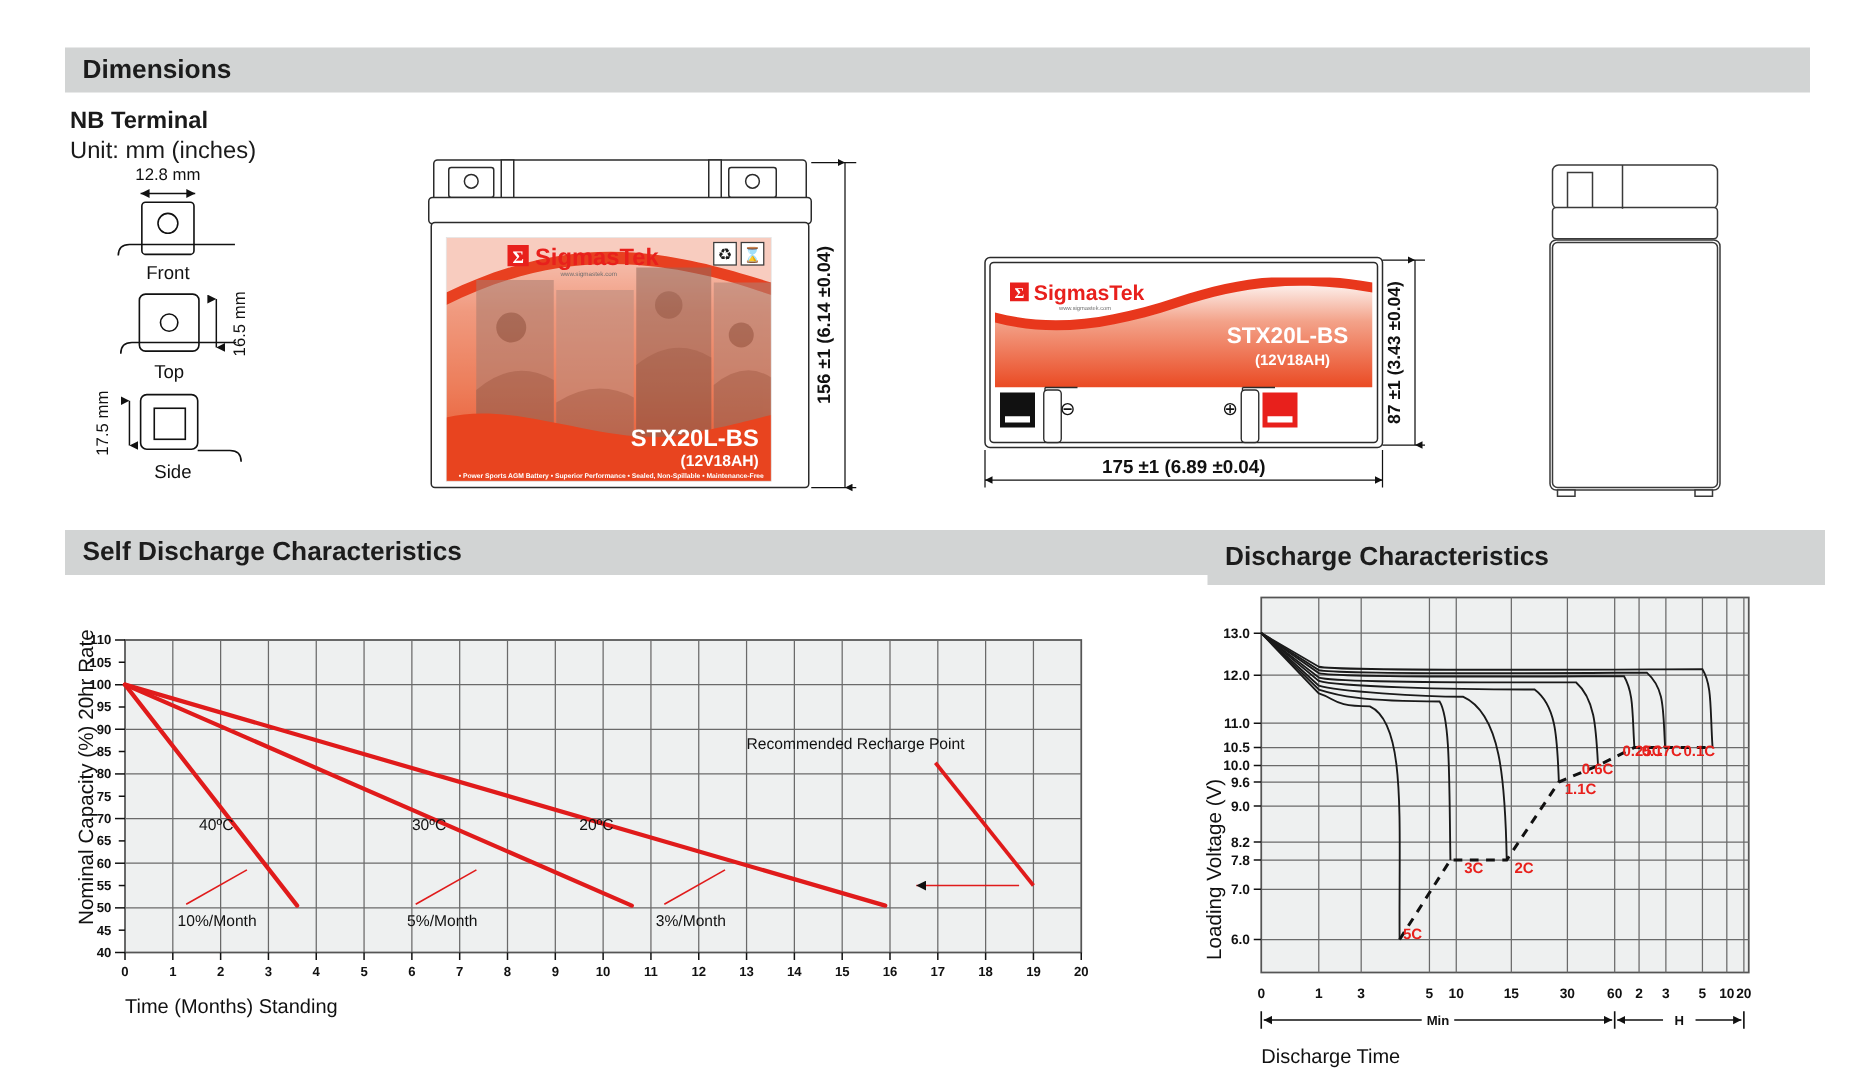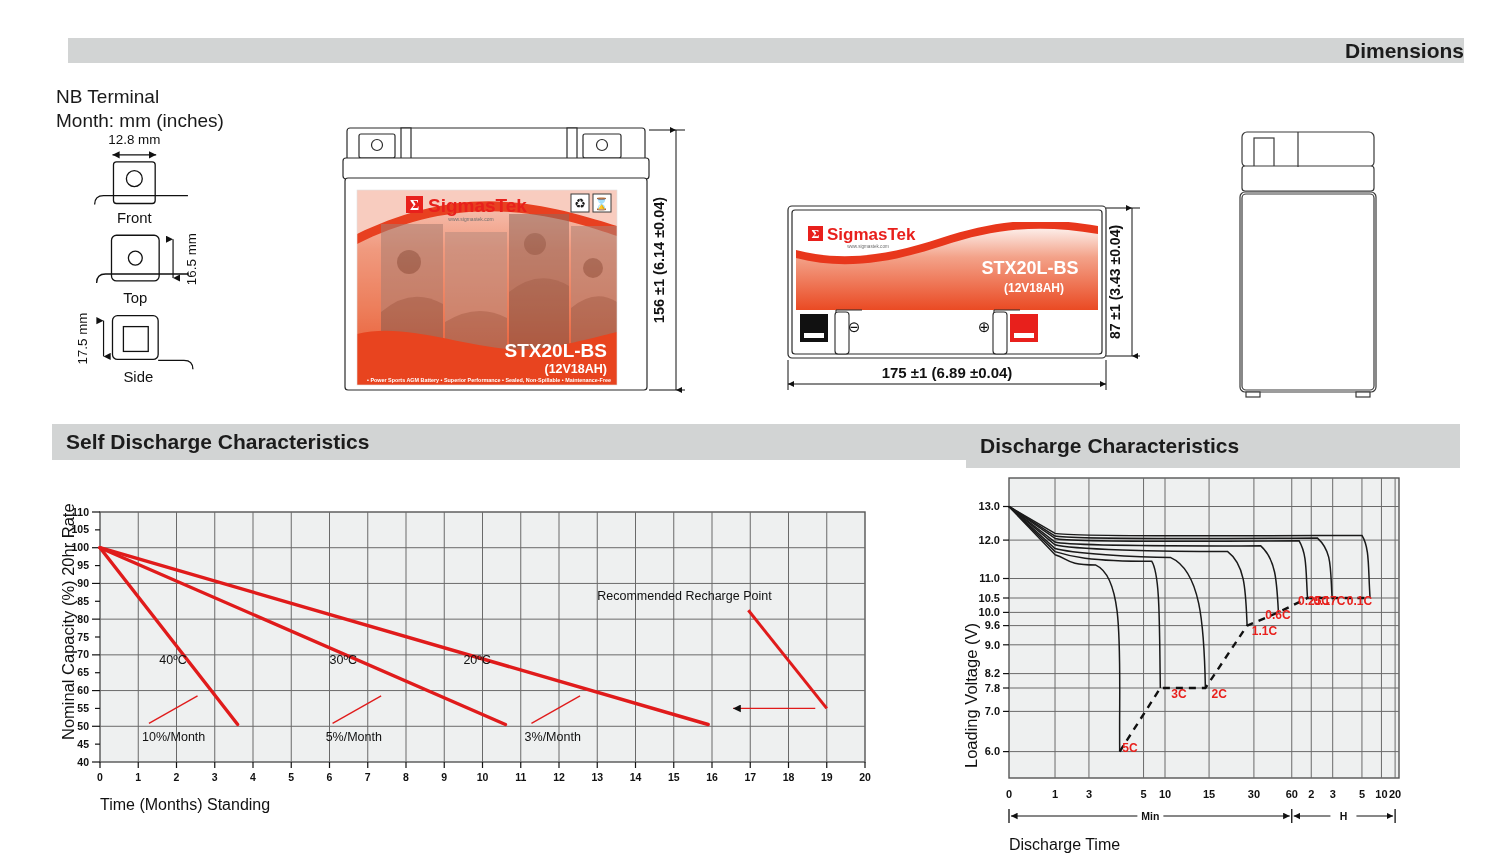--- a/index.html
+++ b/index.html
@@ -15,46 +15,46 @@
 
   
   .section-bar {
     position:absolute;
     background:#d2d4d4;
     display:flex; align-items:center;
     padding-left:14px;
     font-weight:bold;
     color:#1c1c1c;
   }
-  #bar-dimensions { left:68px; top:38px; width:1396px; height:25px; font-size:21px;justify-content:flex-end; }
+  #bar-dimensions { left:52px; top:38px; width:1396px; height:36px; font-size:21px; }
   #bar-selfdis    { left:52px; top:424px; width:1012px; height:36px; font-size:21px; }
   #bar-discharge  { left:966px; top:424px; width:494px; height:44px; font-size:21px; }
 
   
-  #nb-terminal { left:56px; top:86px; font-size:19px; font-weight:normal; }
+  #nb-terminal { left:56px; top:86px; font-size:19px; font-weight:bold; }
   #unit-label  { left:56px; top:110px; font-size:19px; }
 
   
   #terminal-block { left:56px; top:132px; width:250px; height:280px; }
 
   
   .battery-svg { position:absolute; }
 
   
   .chart-wrap { position:absolute; }
 </style>
 </head>
 <body>
 
 <div class="section-bar" id="bar-dimensions">
   <span>Dimensions</span>
 </div>
 
 <div class="abs" id="nb-terminal">NB Terminal</div>
-<div class="abs" id="unit-label">Month: mm (inches)</div>
+<div class="abs" id="unit-label">Unit: mm (inches)</div>
 
 <svg class="abs" id="terminal-block" style="left:56px; top:132px;" width="250" height="282" viewBox="0 0 250 282">
 
   <text class="dim-label" x="78" y="12" text-anchor="middle" font-size="13.5" fill="#111" font-family="Liberation Sans, sans-serif">12.8 mm</text>
   <g stroke="#111" stroke-width="1.2" fill="none">
     <path d="M56 23 L100 23" marker-start="url(#arrL)" marker-end="url(#arrR)"></path>
   </g>
   <defs>
     <marker id="arrR" markerWidth="7" markerHeight="7" refX="6" refY="3" orient="auto">
       <path d="M0,0 L6,3 L0,6 z" fill="#111"></path>

